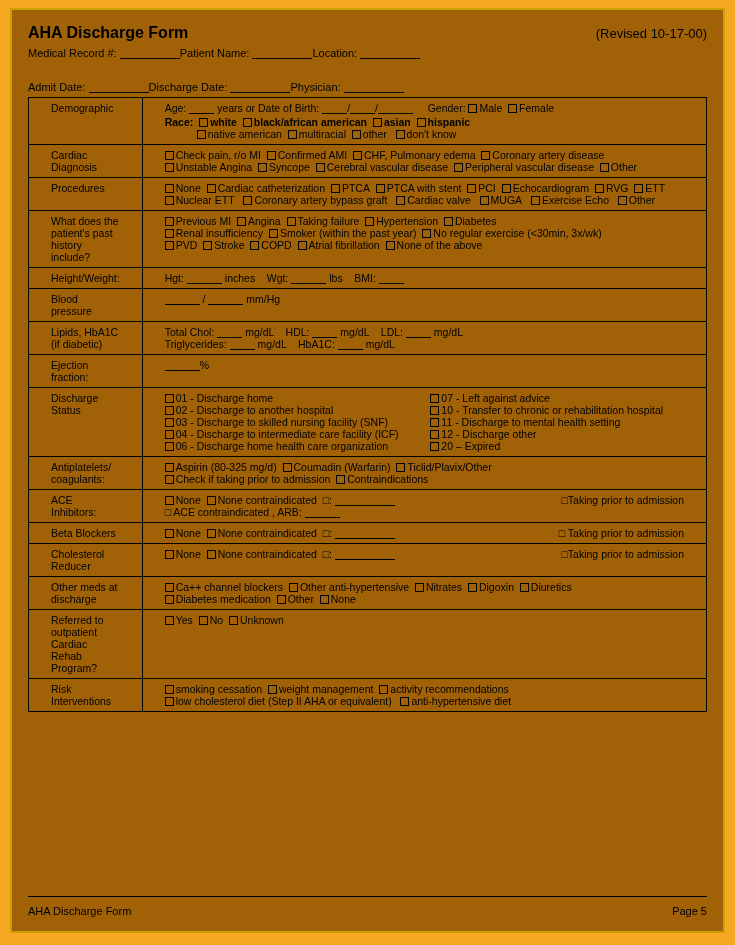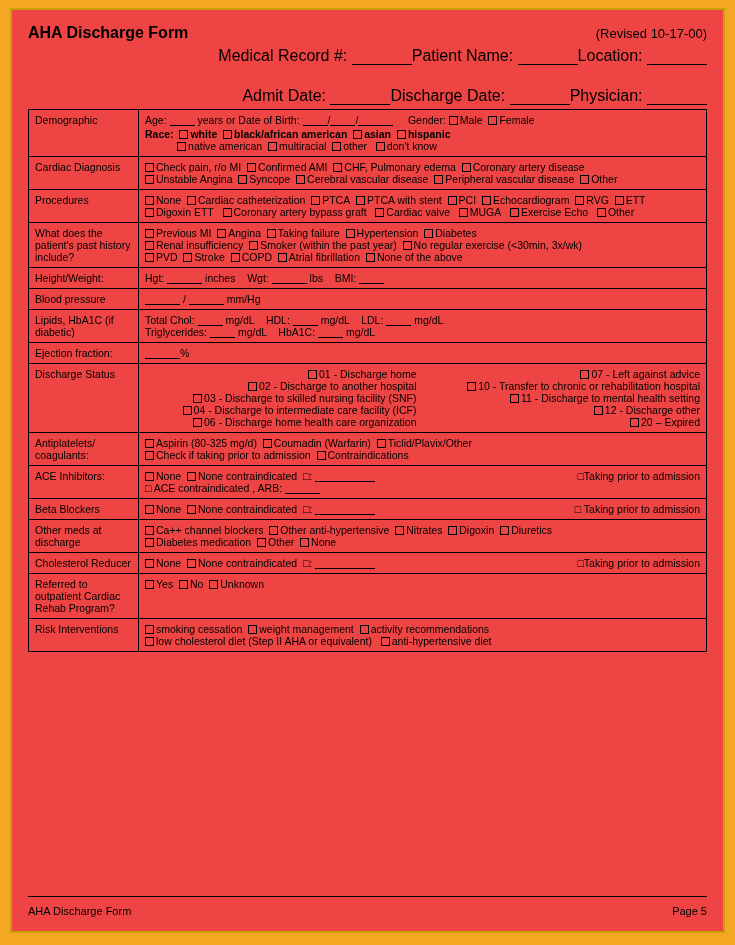--- a/index.html
+++ b/index.html
@@ -7,47 +7,47 @@
       font-family: Arial, sans-serif;
       font-size: 11px;
       background: #f5a623;
       display: flex;
       justify-content: center;
       align-items: flex-start;
       padding: 8px;
       min-height: 945px;
     }
     .page {
-      background: #ef4444;
+      background: #a16207;
       width: 715px;
       min-height: 925px;
       border: 2px solid #c8a000;
       padding: 14px 16px;
       display: flex;
       flex-direction: column;
     }
     .header-title {
       font-size: 16px;
       font-weight: bold;
       margin-bottom: 3px;
     }
     .header-row {
       display: flex;
-      justify-content: flex-end;
+      justify-content: flex-start;
       margin-bottom: 2px;
-      font-size: 16px;
+      font-size: 11px;
     }
     table.form-table {
       width: 100%;
       border-collapse: collapse;
       font-size: 10.5px;
     }
     table.form-table td {
       border: 1px solid black;
-      padding: 4px 6px;
+      padding: 4px 22px;
       vertical-align: top;
     }
     .section-label {
       width: 110px;
       font-weight: normal;
       vertical-align: middle;
     }
     .section-content {
       vertical-align: top;
     }
@@ -174,21 +174,21 @@
           <span class="cb"></span><span>None</span>&nbsp;
           <span class="cb"></span><span>Cardiac catheterization</span>&nbsp;
           <span class="cb"></span><span>PTCA</span>&nbsp;
           <span class="cb"></span><span>PTCA with stent</span>&nbsp;
           <span class="cb"></span><span>PCI</span>&nbsp;
           <span class="cb"></span><span>Echocardiogram</span>&nbsp;
           <span class="cb"></span><span>RVG</span>&nbsp;
           <span class="cb"></span><span>ETT</span>
         </div>
         <div>
-          <span class="cb"></span><span>Digoxin ETT</span>&nbsp;&nbsp;
+          <span class="cb"></span><span>Nuclear ETT</span>&nbsp;&nbsp;
           <span class="cb"></span><span>Coronary artery bypass graft</span>&nbsp;&nbsp;
           <span class="cb"></span><span>Cardiac valve</span>&nbsp;&nbsp;
           <span class="cb"></span><span>MUGA</span>&nbsp;&nbsp;
           <span class="cb"></span><span>Exercise Echo</span>&nbsp;&nbsp;
           <span class="cb"></span><span>Other</span>
         </div>
       </td>
     </tr>
 
     <tr>
@@ -245,21 +245,21 @@
     <tr>
       <td class="section-label">Ejection fraction:</td>
       <td class="section-content">
         <span><span class="inline-line"></span>%</span>
       </td>
     </tr>
 
     <tr>
       <td class="section-label">Discharge Status</td>
       <td class="section-content">
-        <div style="display:flex; gap:12px;text-align:right;">
+        <div style="display:flex; gap:12px;">
           <div style="flex:1;">
             <div><span class="cb"></span><span>01 - Discharge home</span></div>
             <div><span class="cb"></span><span>02 - Discharge to another hospital</span></div>
             <div><span class="cb"></span><span>03 - Discharge to skilled nursing facility (SNF)</span></div>
             <div><span class="cb"></span><span>04 - Discharge to intermediate care facility (ICF)</span></div>
             <div><span class="cb"></span><span>06 - Discharge home health care organization</span></div>
           </div>
           <div style="flex:1;">
             <div><span class="cb"></span><span>07 - Left against advice</span></div>
             <div><span class="cb"></span><span>10 - Transfer to chronic or rehabilitation hospital</span></div>
@@ -317,54 +317,54 @@
             <span>□: <span class="inline-line-lg"></span></span>
           </div>
           <div style="flex:0 0 auto; padding-left:10px;">
             <span>□ Taking prior to admission</span>
           </div>
         </div>
       </td>
     </tr>
 
     <tr>
+      <td class="section-label">Cholesterol Reducer</td>
+      <td class="section-content">
+        <div style="display:flex; align-items:center;">
+          <div style="flex:1;">
+            <span class="cb"></span><span>None</span>&nbsp;
+            <span class="cb"></span><span>None contraindicated</span>&nbsp;
+            <span>□: <span class="inline-line-lg"></span></span>
+          </div>
+          <div style="flex:0 0 auto; padding-left:10px;">
+            <span>□Taking prior to admission</span>
+          </div>
+        </div>
+      </td>
+    </tr>
+
+    <tr>
       <td class="section-label">Other meds at discharge</td>
       <td class="section-content">
         <div>
           <span class="cb"></span><span>Ca++ channel blockers</span>&nbsp;
           <span class="cb"></span><span>Other anti-hypertensive</span>&nbsp;
           <span class="cb"></span><span>Nitrates</span>&nbsp;
           <span class="cb"></span><span>Digoxin</span>&nbsp;
           <span class="cb"></span><span>Diuretics</span>
         </div>
         <div>
           <span class="cb"></span><span>Diabetes medication</span>&nbsp;
           <span class="cb"></span><span>Other</span>&nbsp;
           <span class="cb"></span><span>None</span>
         </div>
       </td>
     </tr>
 
     <tr>
-      <td class="section-label">Cholesterol Reducer</td>
-      <td class="section-content">
-        <div style="display:flex; align-items:center;">
-          <div style="flex:1;">
-            <span class="cb"></span><span>None</span>&nbsp;
-            <span class="cb"></span><span>None contraindicated</span>&nbsp;
-            <span>□: <span class="inline-line-lg"></span></span>
-          </div>
-          <div style="flex:0 0 auto; padding-left:10px;">
-            <span>□Taking prior to admission</span>
-          </div>
-        </div>
-      </td>
-    </tr>
-
-    <tr>
       <td class="section-label">Referred to outpatient Cardiac Rehab Program?</td>
       <td class="section-content">
         <span class="cb"></span><span>Yes</span>&nbsp;
         <span class="cb"></span><span>No</span>&nbsp;
         <span class="cb"></span><span>Unknown</span>
       </td>
     </tr>
 
     <tr>
       <td class="section-label">Risk Interventions</td>

